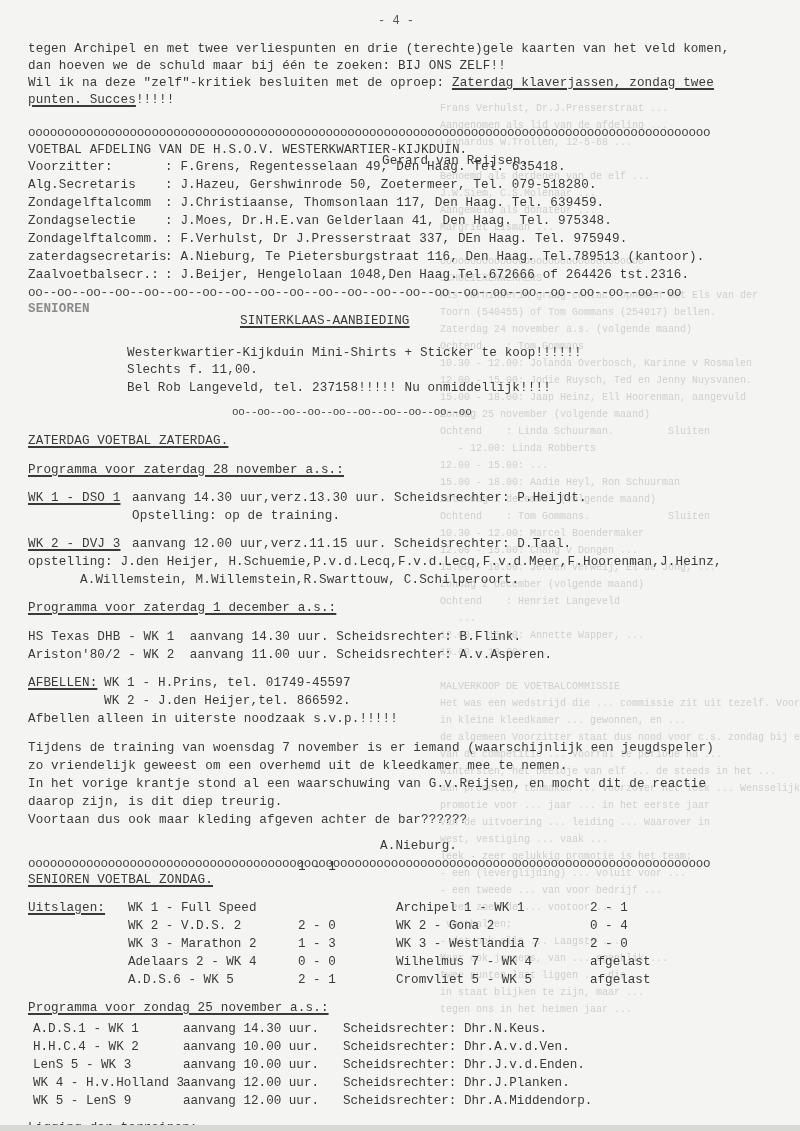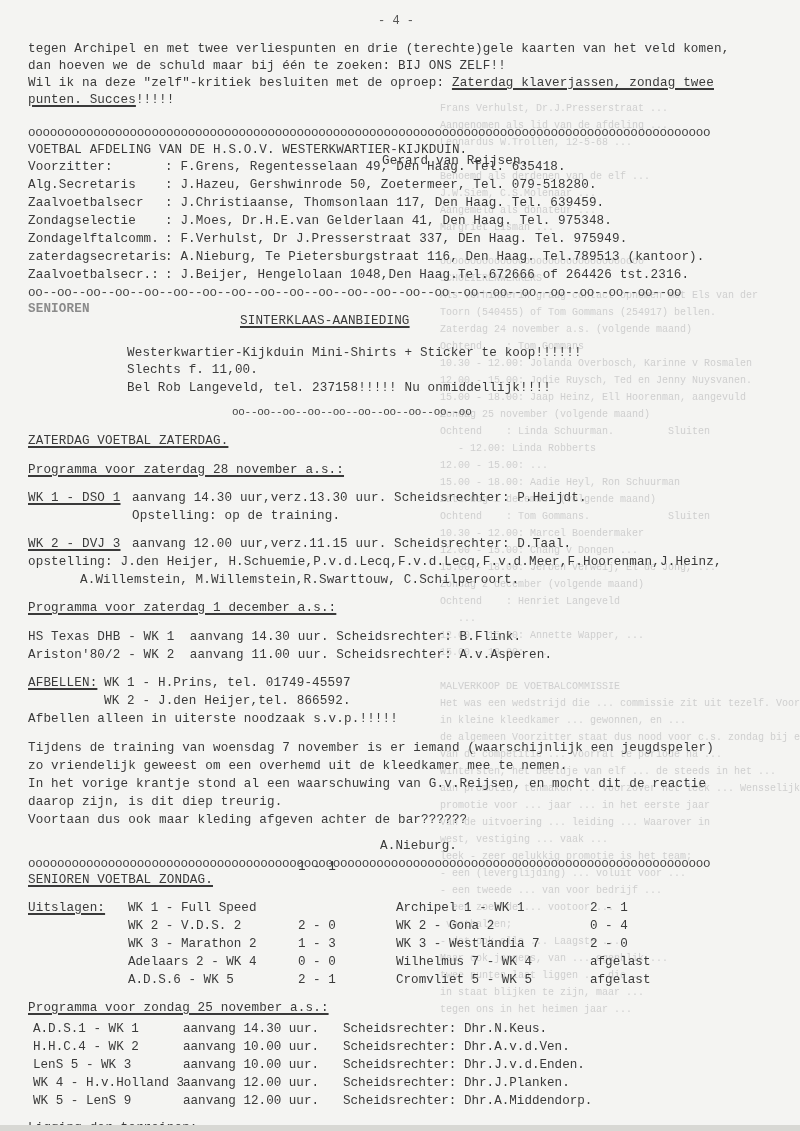--- a/index.html
+++ b/index.html
@@ -96,21 +96,21 @@
   <div class="line" style="top:93px;"><span class="u">punten. Succes</span><span>!!!!!</span></div>
   <div class="line" style="top:108px; left:382px;margin-top:46px;">Gerard van Reijsen.</div>
 
   <div class="line sep" style="top:126px;">oooooooooooooooooooooooooooooooooooooooooooooooooooooooooooooooooooooooooooooooooooooooooooooo</div>
 
   <div class="line" style="top:143px;">VOETBAL AFDELING VAN DE H.S.O.V. WESTERKWARTIER-KIJKDUIN.</div>
   <div class="line" style="top:160px;">Voorzitter:</div>
   <div class="line" style="top:160px; left:165px;">: F.Grens, Regentesselaan 49, Den Haag. Tel. 635418.</div>
   <div class="line" style="top:178px;">Alg.Secretaris</div>
   <div class="line" style="top:178px; left:165px;">: J.Hazeu, Gershwinrode 50, Zoetermeer, Tel. 079-518280.</div>
-  <div class="line" style="top:196px;">Zaalvoetbalsecr</div>
+  <div class="line" style="top:196px;">Zondagelftalcomm</div>
   <div class="line" style="top:196px; left:165px;">: J.Christiaanse, Thomsonlaan 117, Den Haag. Tel. 639459.</div>
   <div class="line" style="top:214px;">Zondagselectie</div>
   <div class="line" style="top:214px; left:165px;">: J.Moes, Dr.H.E.van Gelderlaan 41, Den Haag. Tel. 975348.</div>
   <div class="line" style="top:232px;">Zondagelftalcomm.</div>
   <div class="line" style="top:232px; left:165px;">: F.Verhulst, Dr J.Presserstraat 337, DEn Haag. Tel. 975949.</div>
   <div class="line" style="top:250px;">zaterdagsecretaris</div>
   <div class="line" style="top:250px; left:165px;">: A.Nieburg, Te Pietersburgstraat 116, Den Haag. Tel.789513 (kantoor).</div>
   <div class="line" style="top:268px;">Zaalvoetbalsecr.:</div>
   <div class="line" style="top:268px; left:165px;">: J.Beijer, Hengelolaan 1048,Den Haag.Tel.672666 of 264426 tst.2316.</div>
 

